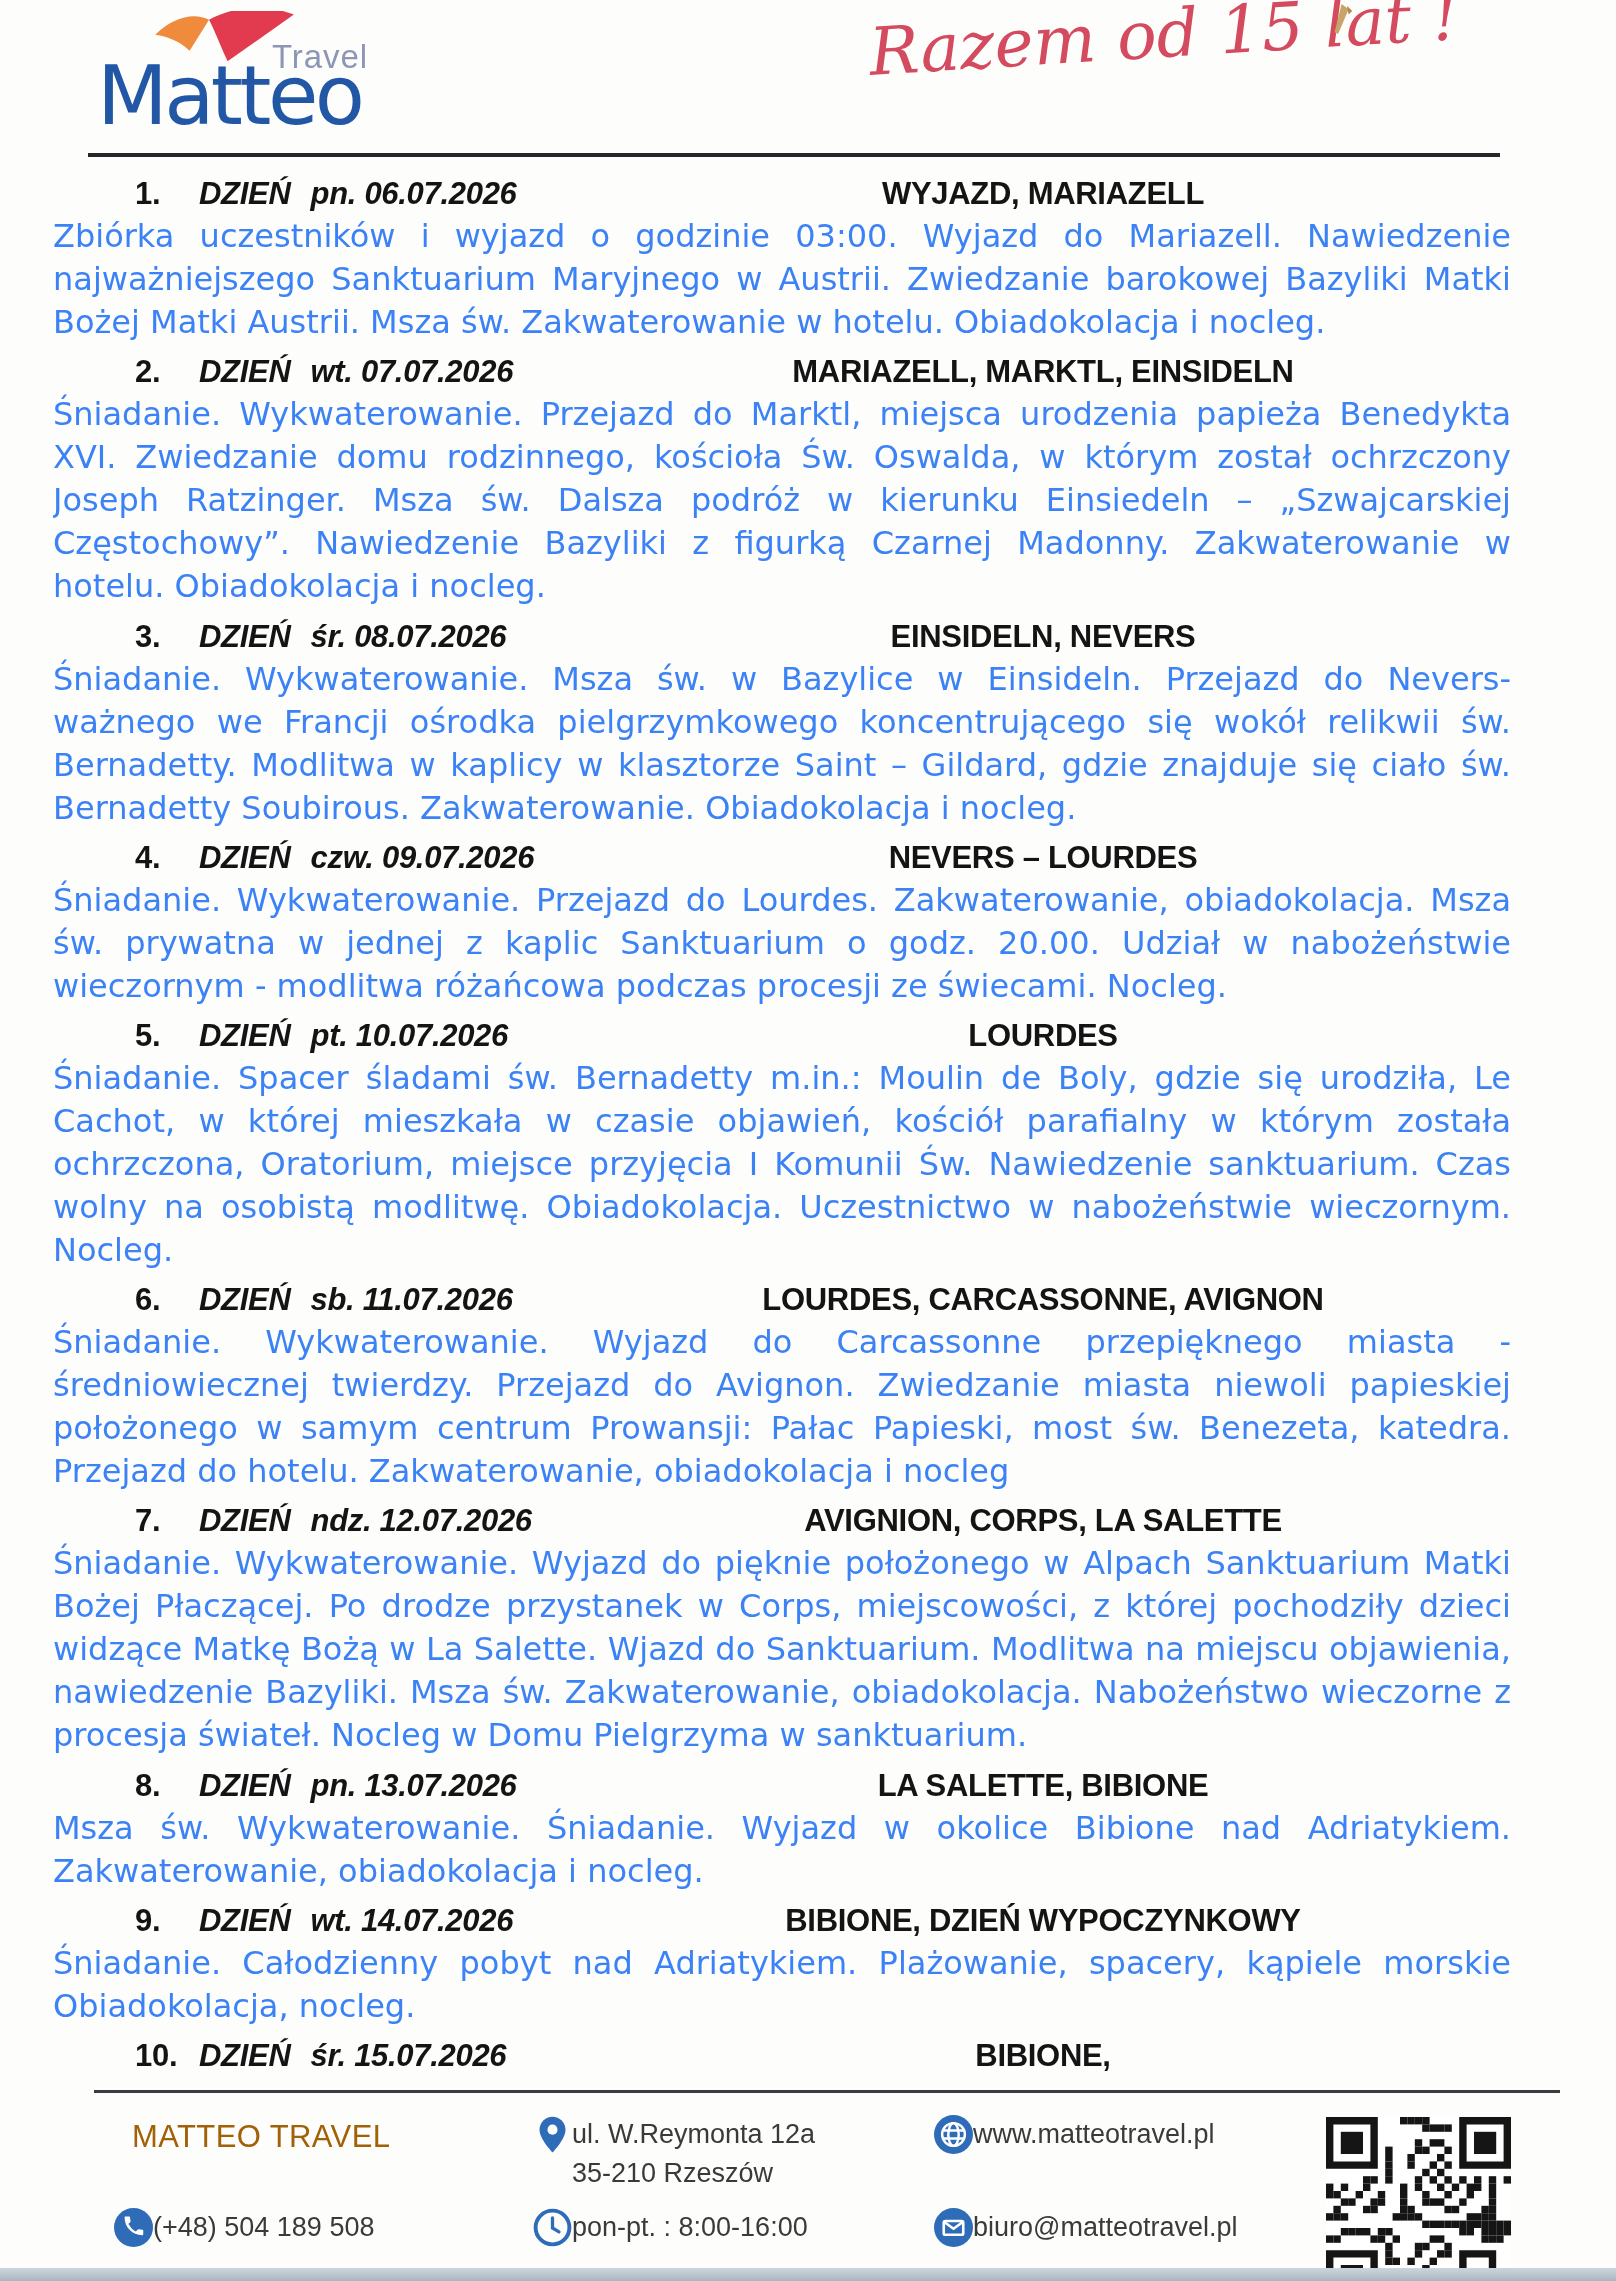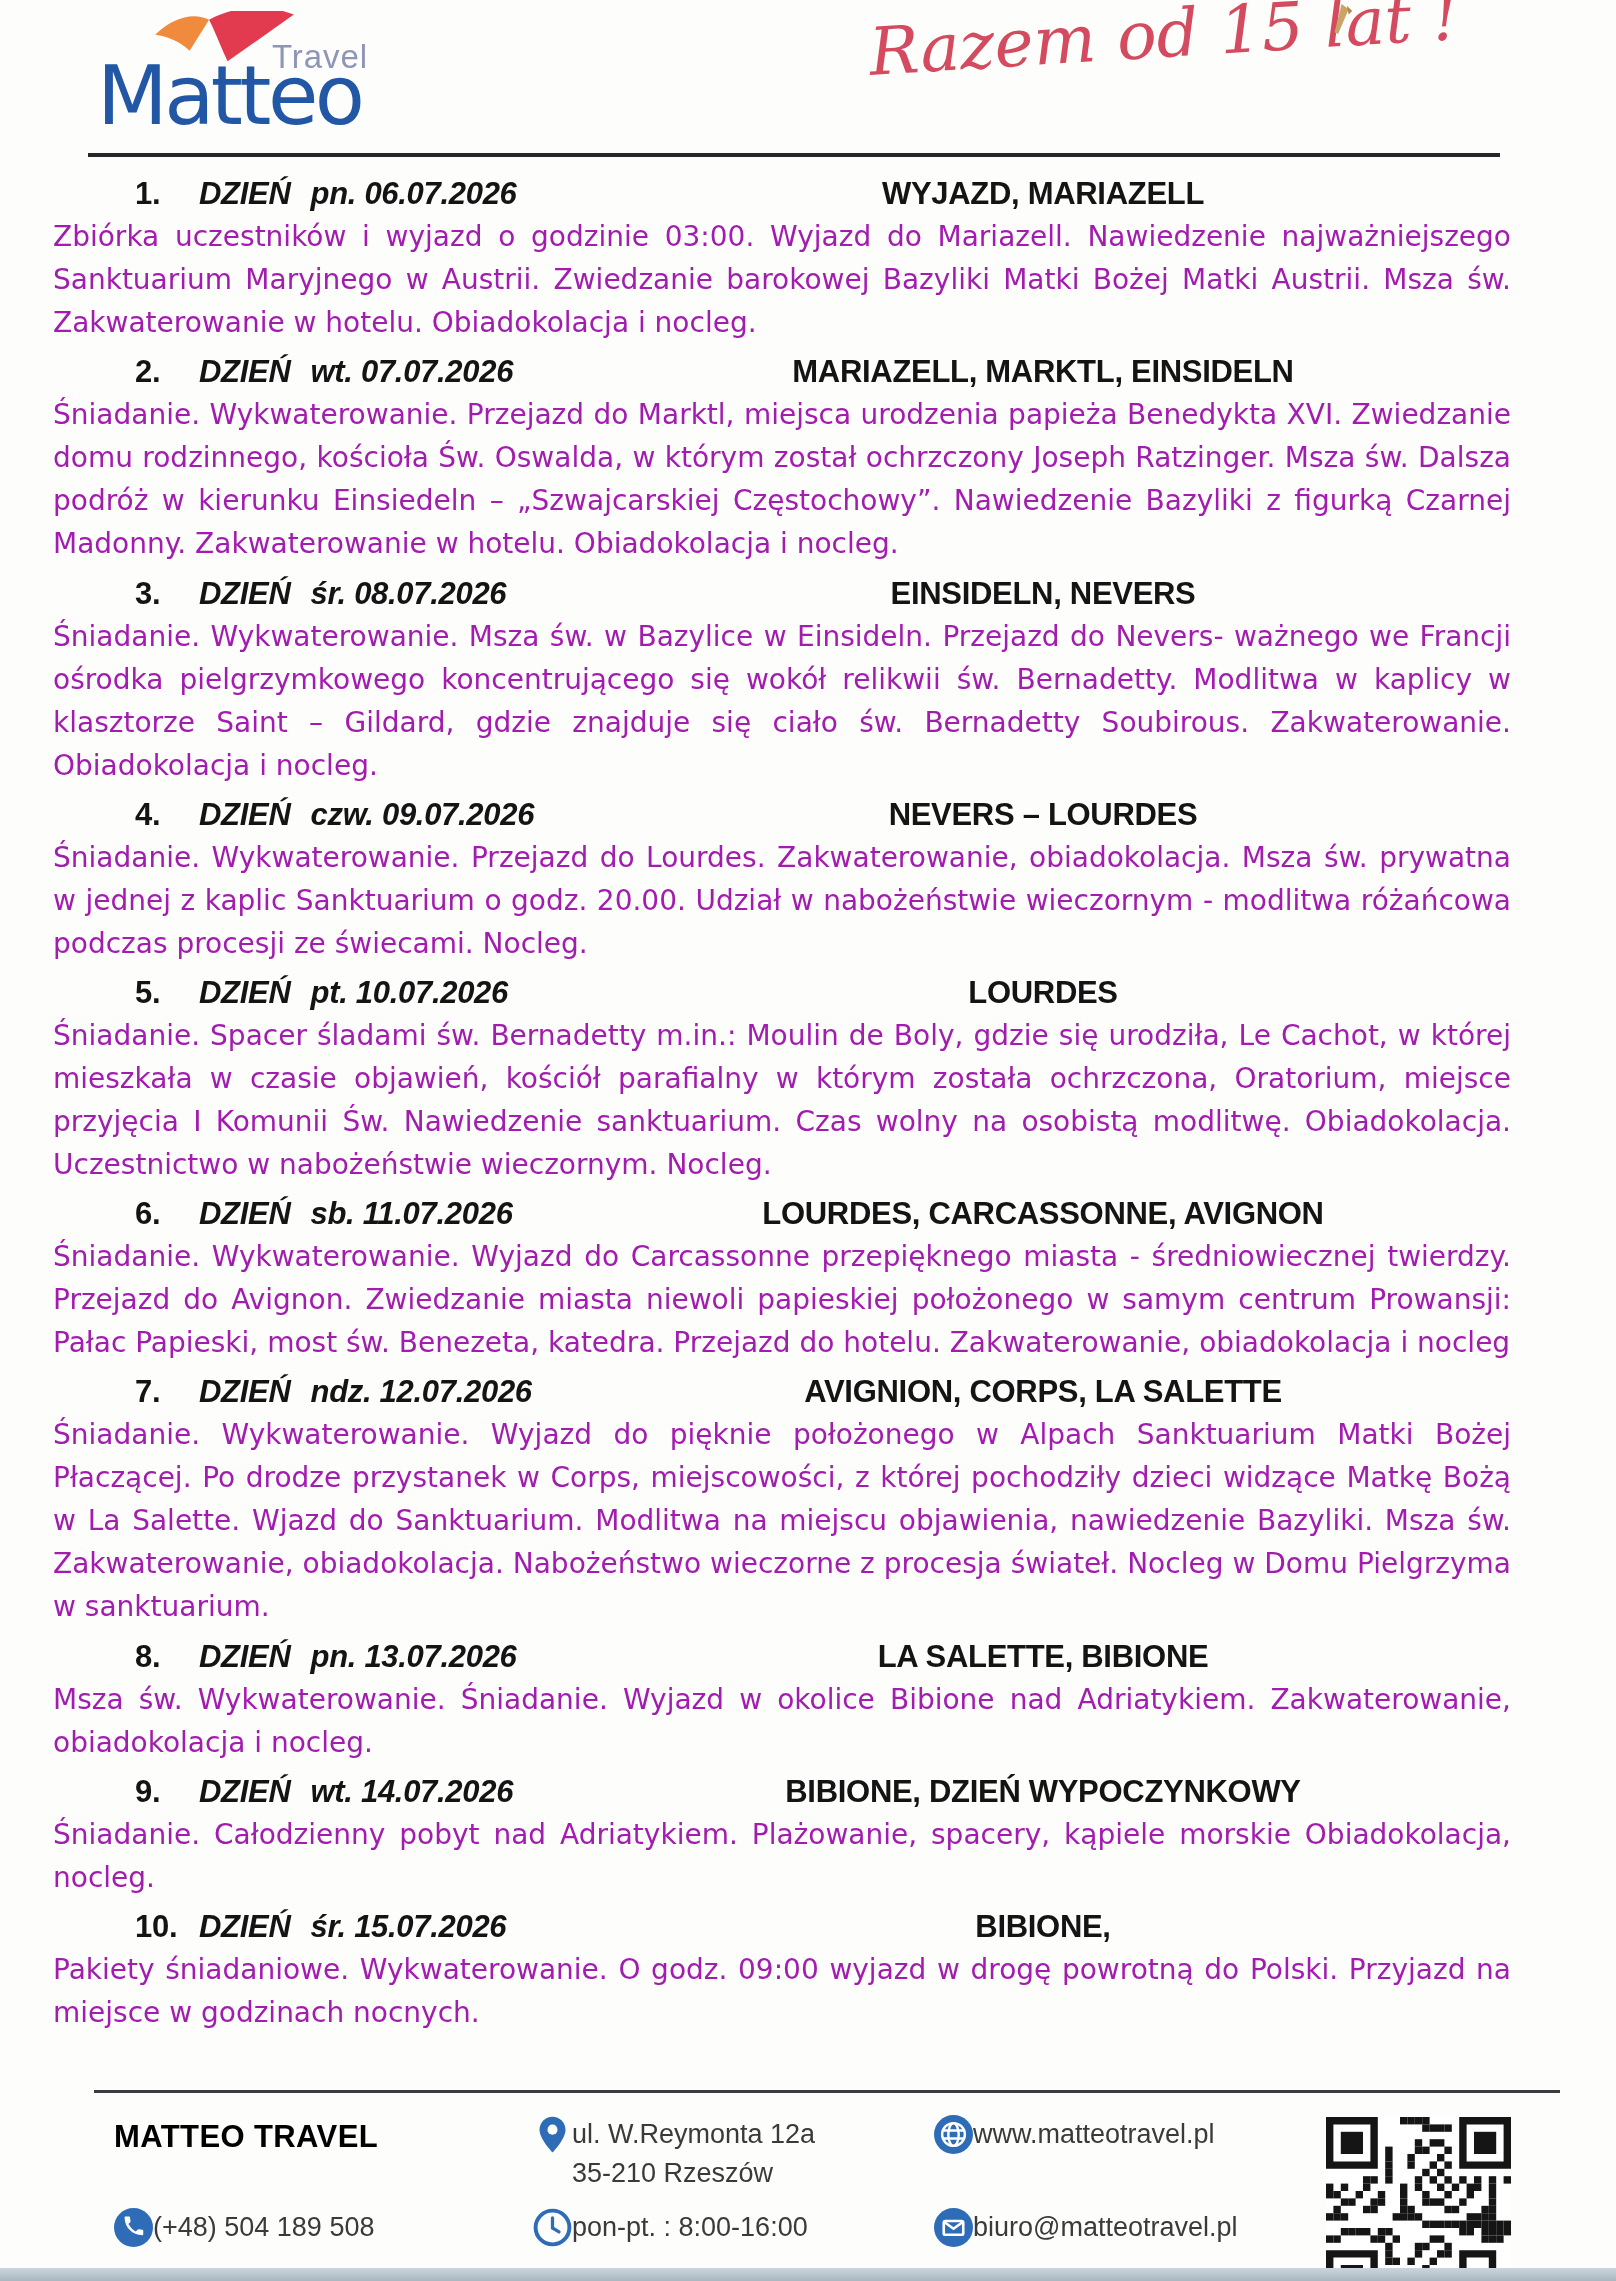--- a/index.html
+++ b/index.html
@@ -43,37 +43,37 @@
   .day{margin-top:6.2px;}
   .day-heading{
     display:flex; align-items:baseline; margin:0; padding-left:82px;
     font-family:"Liberation Sans", sans-serif; font-weight:700;
     font-size:31px; line-height:43px; color:#141414; letter-spacing:-0.3px;
   }
   .day-num{width:64px; flex:none;}
   .day-date{width:376px; flex:none; display:flex; gap:20px;font-style:italic;}
   .day-title{flex:1; white-space:nowrap;text-align:center;}
   .day-body{
-    margin:0; font-size:28px; line-height:43px; text-align:justify;
-    color:#a21caf;
+    margin:0; font-size:32px; line-height:43px; text-align:justify;
+    color:#3b82f6;
   }
 
   
   .footer{position:absolute; left:0; right:0; bottom:0; height:191px;}
   .footer-rule{position:absolute; top:0; left:94px; width:1466px; height:2.7px; background:#3b3b44;}
   .footer-cols{
     position:absolute; top:25px; left:114px; right:12.5px;
     display:flex; align-items:flex-start;
     font-family:"Liberation Sans", sans-serif; font-size:27px; color:#3a3a3a;
   }
   .fcol{display:flex; flex-direction:column; justify-content:space-between; height:132px;}
   .fcol-company{width:419px;}
   .fcol-address{width:401px;}
   .fcol-online{width:392px;}
-  .company{font-size:31px; font-weight:bold; color:#000000; letter-spacing:0.4px; padding-top:3.6px;}
+  .company{font-size:31px; font-weight:normal; color:#a16207; letter-spacing:0.4px; padding-top:3.6px;margin-left:18px;}
   .frow{display:flex; align-items:center; gap:0;}
   .frow.addr{align-items:flex-start;}
   .f-icon{flex:none; width:39px; height:39px;}
   .addr-lines{line-height:39px;}
   .qr{width:185px; height:185px; margin-top:1.8px;}
   .bottom-strip{
     position:absolute; bottom:0; left:0; right:0; height:13.4px;
     background:linear-gradient(#ccd5dc,#a9b6c1);
   }
 </style>

